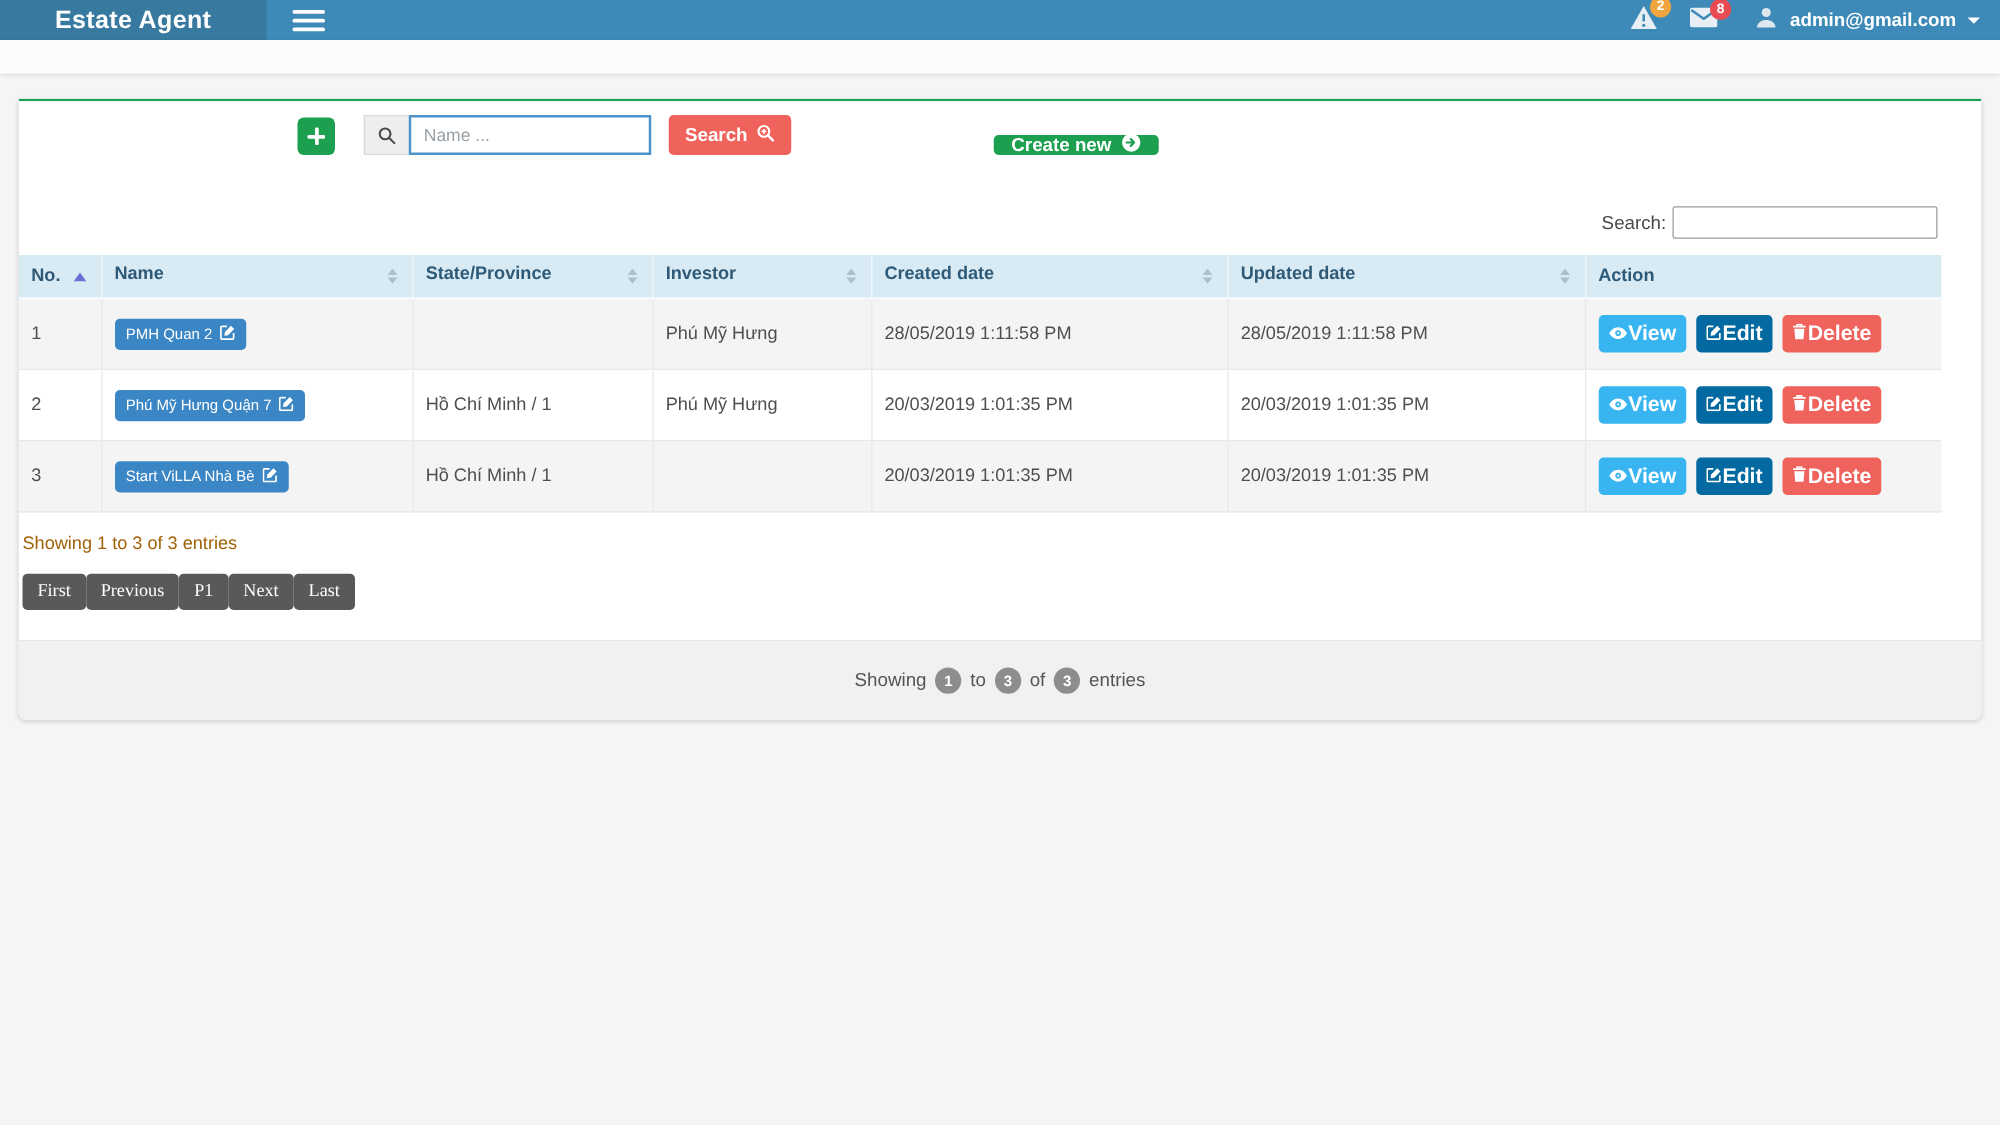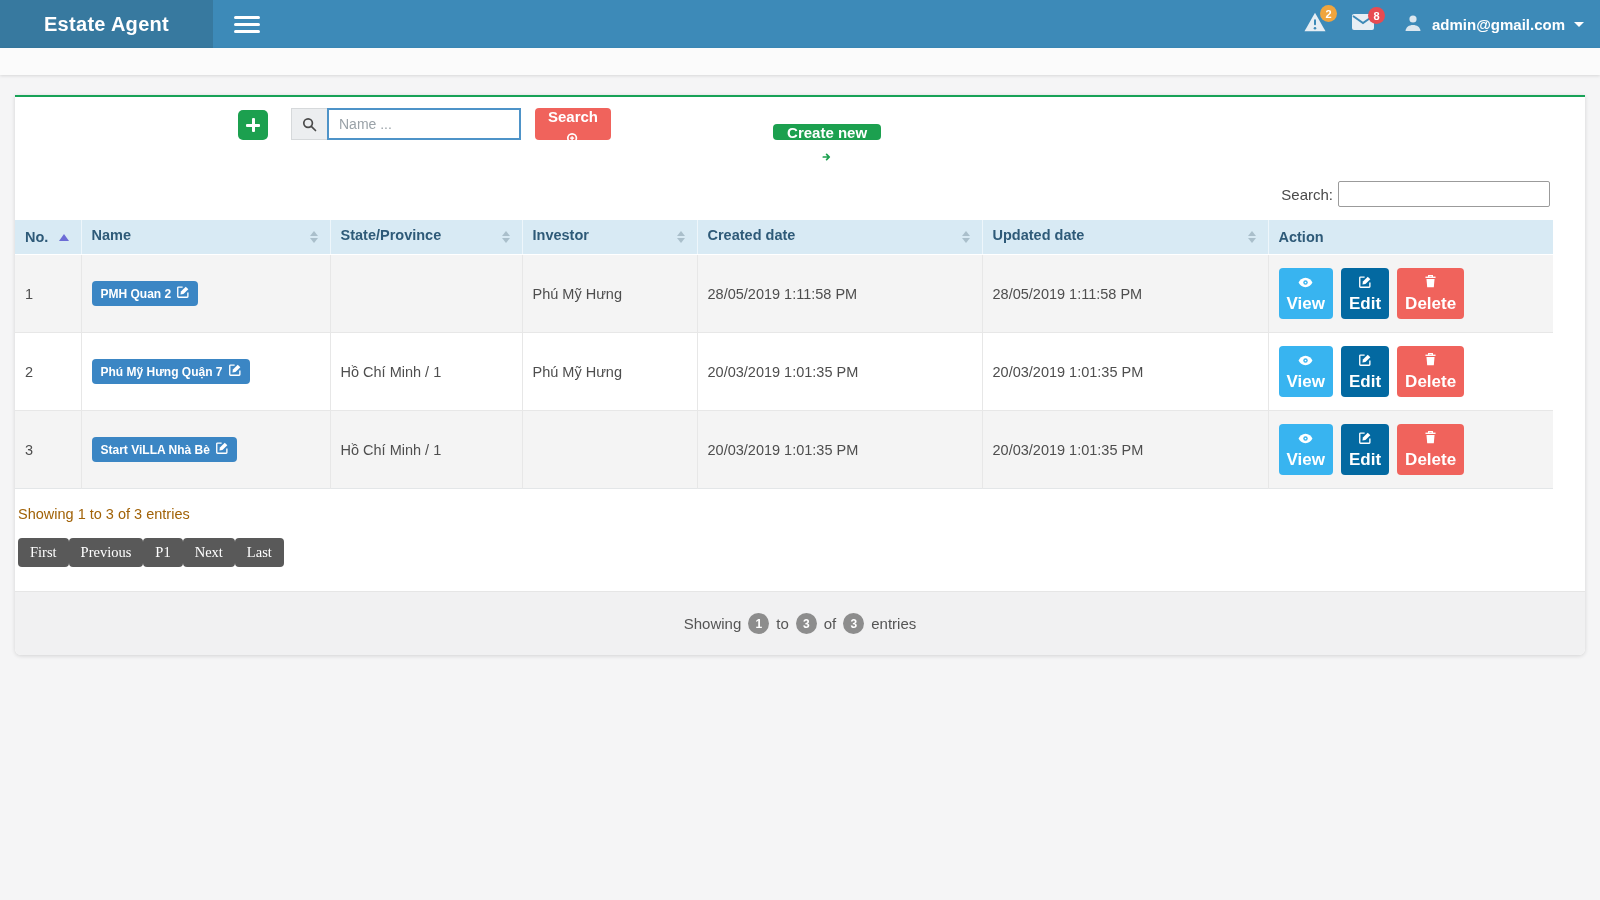--- a/index.html
+++ b/index.html
@@ -4,21 +4,21 @@
 <style>
   * { box-sizing: border-box; margin: 0; padding: 0; }
   html, body { width: 1600px; height: 900px; }
   body {
     background: #f5f5f6;
     font-family: "Liberation Sans", "DejaVu Sans", sans-serif;
     overflow: hidden;
   }
 
   
-  .navbar { height: 48px; background: #3d8ab8; display: flex; align-items: stretch; }
+  .navbar { height: 32px; background: #3d8ab8; display: flex; align-items: stretch; }
   .brand {
     width: 213px; background: #37799f; color: #fff;
     display: flex; align-items: center; justify-content: center;
     font-size: 20px; font-weight: bold; letter-spacing: .3px; cursor: pointer;
   }
   .hamburger { display: flex; flex-direction: column; justify-content: center; gap: 4px; margin-left: 21px; cursor: pointer; }
   .hamburger .bar { width: 26px; height: 3px; background: #fff; border-radius: 2px; }
   .nav-right { margin-left: auto; display: flex; align-items: center; gap: 8px; padding-right: 16px; }
   .nav-icon-btn { position: relative; padding: 8px 9px; cursor: pointer; }
   .nav-badge {
@@ -54,21 +54,21 @@
   .input-group { display: flex; margin-left: 23px; height: 32px; }
   .ig-prefix {
     width: 36px; background: #eceef0; border: 1px solid #d6d9db; border-right: none;
     display: flex; align-items: center; justify-content: center;
   }
   .name-input {
     width: 194px; border: 2px solid #4e93c8; padding: 0 10px; font-size: 14px; color: #333;
     outline: none; font-family: inherit;
   }
   .name-input::placeholder { color: #9aa2a8; }
-  .btn { border: none; border-radius: 4px; color: #fff; cursor: pointer; display: inline-flex; align-items: center; font-family: inherit; flex-direction: column; }
+  .btn { border: none; border-radius: 4px; color: #fff; cursor: pointer; display: inline-flex; align-items: center; font-family: inherit; }
   .btn-search { margin-left: 14px; height: 32px; padding: 0 13px; background: #f0635c; font-size: 15px; font-weight: bold; gap: 7px; }
   .btn-create { margin-left: 162px; height: 16px; padding: 0 14px; background: #1ca04f; font-size: 15px; font-weight: bold; gap: 8px; }
 
   
   .dt-search { display: flex; justify-content: flex-end; align-items: center; margin: 41px 35px 0 0; gap: 5px; color: #4a4a4a; font-size: 15px; }
   .dt-search input {
     width: 212px; height: 26px; border: 1px solid #9b9b9b; border-radius: 2px;
     padding: 0 7px; font-size: 14px; font-family: inherit; color: #333; outline: none;
   }
 
@@ -82,21 +82,21 @@
   .head-flex { display: flex; justify-content: space-between; }
   .sort-asc { width: 0; height: 0; border: 5px solid transparent; border-bottom: 7px solid #6c6cd6; margin-right: 2px; }
   .sort-both { display: flex; flex-direction: column; gap: 2px; margin-right: 2px; }
   .sort-both .up   { width: 0; height: 0; border: 4px solid transparent; border-bottom: 5px solid #aabfcb; }
   .sort-both .down { width: 0; height: 0; border: 4px solid transparent; border-top: 5px solid #aabfcb; }
   tbody td { padding: 13px 10px; color: #4e4e4e; border-right: 1px solid #e7e7e7; border-top: 1px solid #e7e7e7; vertical-align: middle; }
   tbody td:last-child { border-right: none; }
   tbody tr.striped { background: #f4f4f4; }
   .name-badge {
     display: inline-flex; align-items: center; gap: 6px; background: #3b86c4; color: #fff;
-    font-size: 12px; font-weight: bold; padding: 5px 9px; border-radius: 4px; cursor: pointer; border: none; font-family: inherit;
+    font-size: 12px; font-weight: normal; padding: 5px 9px; border-radius: 4px; cursor: pointer; border: none; font-family: inherit;
   }
   .act-btn { padding: 5px 8px; font-size: 17px; font-weight: bold; gap: 1px; margin-right: 4px; }
   .btn-view { background: #38b4f0; }
   .btn-edit { background: #0369a1; align-items: center; }
   .btn-del  { background: #f0635c; }
 
   
   .info { margin: 17px 0 0 3px; color: #a16207; font-size: 14.5px; }
   .pager { margin: 16px 0 0 3px; display: flex; gap: 0; padding-bottom: 24px; font-family: Liberation Serif, serif; }
   .pager button {

